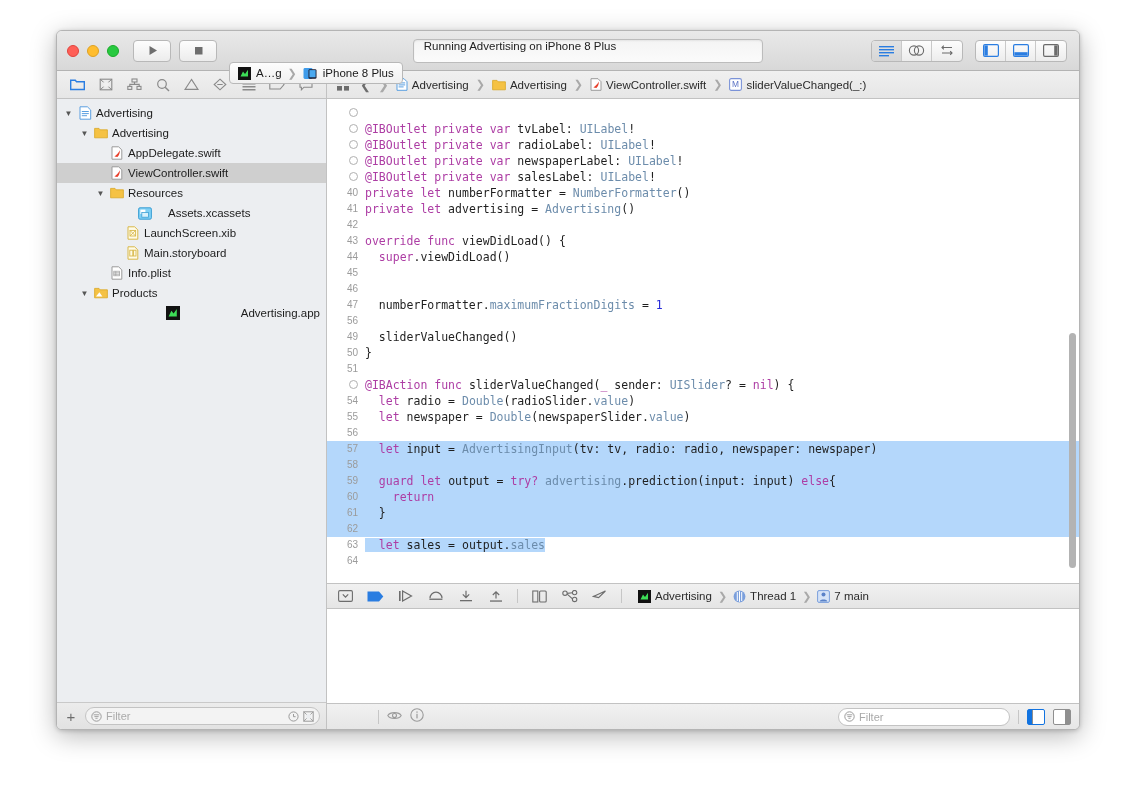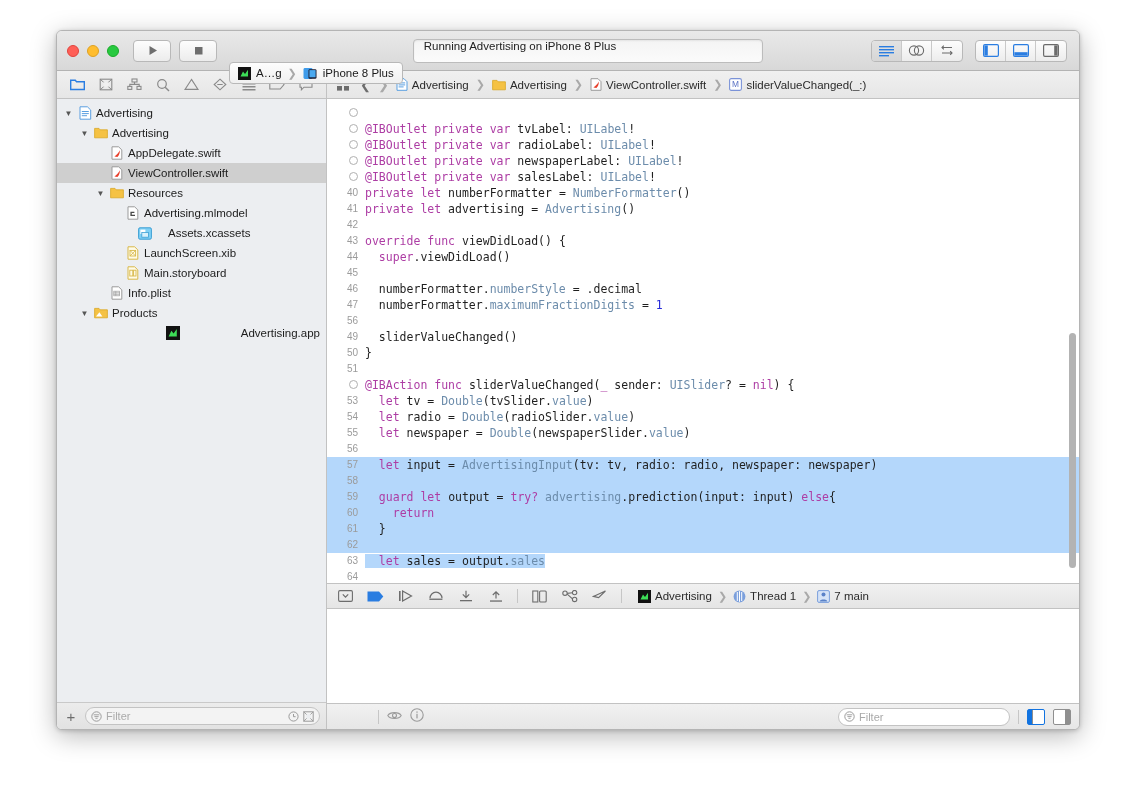--- a/index.html
+++ b/index.html
@@ -431,30 +431,20 @@
           </div>
           <div class="trow" style="padding-left: 38px;">
             <span class="disc">▼</span>
             <span class="ficon">
               <svg width="14" height="12" viewBox="0 0 14 12">
                 <path d="M0.6 1.4 h4.4 l1.2 1.4 h7.2 v8 H0.6 Z" fill="#f5c244" stroke="#d9a724" stroke-width="0.8"></path>
               </svg>
             </span>
             <span>Resources</span>
           </div>
-          <div class="trow" style="padding-left: 54px;">
-            <span class="disc empty">▼</span>
-            <span class="ficon">
-              <svg width="12" height="14" viewBox="0 0 12 14">
-                <path d="M1 0.8 h6.6 l3.2 3.1 v9.3 H1 Z" fill="#fff" stroke="#9b9b9b" stroke-width="1"></path>
-                <path d="M3.4 10 h4.6 v-1.2 h-3.2 v-1.8 h2.6 v-1.2 h-4 z" fill="#4a4a4a"></path>
-              </svg>
-            </span>
-            <span>Advertising.mlmodel</span>
-          </div>
           <div class="trow" style="padding-left: 54px; gap: 16px;">
             <span class="disc empty">▼</span>
             <span class="ficon">
               <svg width="14" height="13" viewBox="0 0 14 13">
                 <rect x="0.6" y="0.8" width="12.8" height="11.4" rx="1.4" fill="#7fd0f5" stroke="#3c9fd4" stroke-width="1"></rect>
                 <rect x="2.4" y="2.6" width="5" height="4.4" fill="#fff"></rect>
                 <rect x="3.8" y="5.4" width="6.6" height="4.8" fill="#d8f1fc" stroke="#3c9fd4" stroke-width="0.8"></rect>
               </svg>
             </span>
             <span>Assets.xcassets</span>
@@ -584,21 +574,20 @@
             <div class="cline">
               <span class="gut">44</span>
               <span class="code">  <span class="kw">super</span>.viewDidLoad()</span>
             </div>
             <div class="cline">
               <span class="gut">45</span>
               <span class="code"></span>
             </div>
             <div class="cline">
               <span class="gut">46</span>
-              <span class="code">  numberFormatter.<span class="ty">numberStyle</span> = .decimal</span>
             </div>
             <div class="cline">
               <span class="gut">47</span>
               <span class="code">  numberFormatter.<span class="ty">maximumFractionDigits</span> = <span class="num">1</span></span>
             </div>
             <div class="cline">
               <span class="gut">56</span>
               <span class="code"></span>
             </div>
             <div class="cline">
@@ -609,24 +598,20 @@
               <span class="gut">50</span>
               <span class="code">}</span>
             </div>
             <div class="cline">
               <span class="gut">51</span>
               <span class="code"></span>
             </div>
             <div class="cline">
               <span class="gut"><span class="omark"></span></span>
               <span class="code"><span class="at">@IBAction</span> <span class="kw">func</span> sliderValueChanged(<span class="kw">_</span> sender: <span class="ty">UISlider</span>? = <span class="kw">nil</span>) {</span>
-            </div>
-            <div class="cline">
-              <span class="gut">53</span>
-              <span class="code">  <span class="kw">let</span> tv = <span class="ty">Double</span>(tvSlider.<span class="ty">value</span>)</span>
             </div>
             <div class="cline">
               <span class="gut">54</span>
               <span class="code">  <span class="kw">let</span> radio = <span class="ty">Double</span>(radioSlider.<span class="ty">value</span>)</span>
             </div>
             <div class="cline">
               <span class="gut">55</span>
               <span class="code">  <span class="kw">let</span> newspaper = <span class="ty">Double</span>(newspaperSlider.<span class="ty">value</span>)</span>
             </div>
             <div class="cline">

